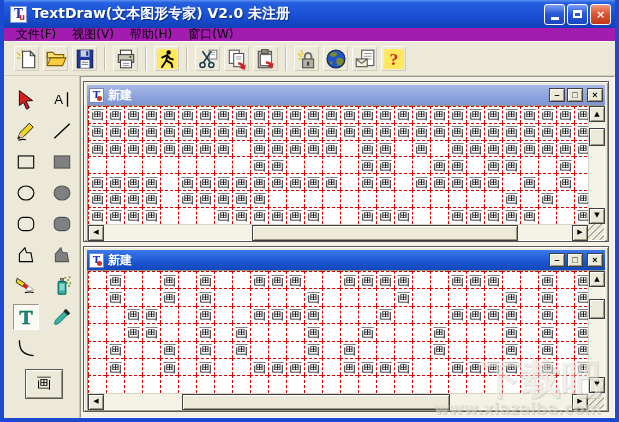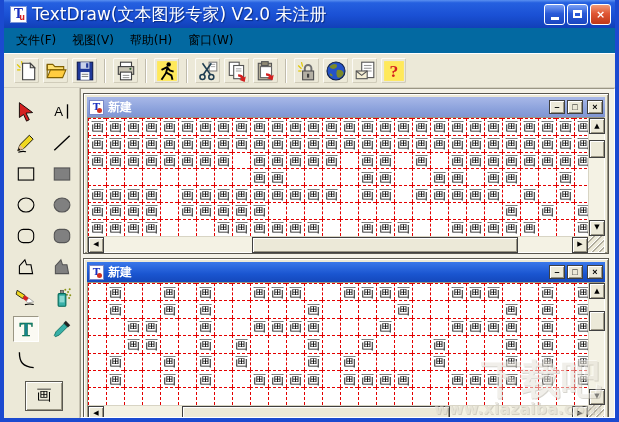--- a/index.html
+++ b/index.html
@@ -3,29 +3,29 @@
 <meta charset="utf-8">
 <style>
   html,body{margin:0;padding:0;background:#3a6ea5;font-family:"DejaVu Sans",sans-serif;}
   *{box-sizing:border-box;}
   .app{position:relative;width:619px;height:422px;border-left:4px solid #1b4ad0;border-right:4px solid #1b4ad0;border-bottom:4px solid #1b4ad0;background:#ece9d8;overflow:hidden;display:flex;flex-direction:column;}
   
   .titlebar{height:28px;background:linear-gradient(180deg,#5a90f0 0%,#2560e0 10%,#1a50d4 55%,#1140b8 100%);display:flex;align-items:center;padding:0 4px 0 6px;flex:0 0 auto;}
   .app-icon{width:17px;height:17px;background:#fff;border:1px solid #8098d8;display:flex;align-items:center;justify-content:center;margin-right:5px;position:relative;flex:0 0 auto;}
   .app-icon b{color:#1a30c0;font-family:"DejaVu Serif",serif;font-size:12px;line-height:1;}
   .app-icon i{position:absolute;right:1px;bottom:0;color:#d42020;font-style:normal;font-weight:bold;font-size:8px;line-height:1;}
-  .title-text{color:#fff;font-weight:normal;font-size:17px;text-shadow:1px 1px 1px #0a2c80;white-space:nowrap;flex:1 1 auto;}
+  .title-text{color:#fff;font-weight:bold;font-size:14px;text-shadow:1px 1px 1px #0a2c80;white-space:nowrap;flex:1 1 auto;}
   .win-controls{display:flex;gap:2px;flex:0 0 auto;}
   .wbtn{width:21px;height:21px;border-radius:3px;border:1px solid #fff;display:flex;align-items:center;justify-content:center;color:#fff;font-size:11px;font-weight:bold;line-height:1;cursor:default;}
   .wbtn.minmax{background:linear-gradient(180deg,#7aa0f4,#2a5ad8 45%,#1a46c0);}
   .wbtn.close{background:linear-gradient(180deg,#f09a78,#e05634 45%,#c03818);}
   .glyph-min{display:block;width:8px;height:3px;background:#fff;margin-top:9px;}
   .glyph-max{display:block;width:9px;height:8px;border:2px solid #fff;border-top-width:3px;}
   
-  .menubar{height:26px;background:#0369a1;display:flex;align-items:center;padding-left:4px;border-bottom:1px solid #fff;box-shadow:0 1px 0 #c8c4b4;flex:0 0 auto;}
+  .menubar{height:14px;background:#a21caf;display:flex;align-items:center;padding-left:4px;border-bottom:1px solid #fff;box-shadow:0 1px 0 #c8c4b4;flex:0 0 auto;}
   .menu-item{font-size:12px;color:#000;padding:2px 8px;white-space:nowrap;}
   
   .toolbar{height:34px;background:#ece9d8;display:flex;align-items:center;padding-left:8px;flex:0 0 auto;border-bottom:1px solid #d4d0c0;}
   .tb-btn{width:27px;height:27px;margin:0 1px;background:#ece9d8;border:1px solid #ece9d8;border-radius:2px;display:flex;align-items:center;justify-content:center;padding:0;box-shadow:1px 1px 0 #fbfaf5 inset,-1px -1px 0 #d0ccba inset;}
   .tb-sep{width:2px;height:24px;margin:0 5px;border-left:1px solid #c0bcac;border-right:1px solid #fff;}
   .tb-ic{display:flex;}
   
   .main{flex:1 1 auto;display:flex;min-height:0;}
   .toolbox{width:76px;background:#ece9d8;border-right:1px solid #c8c4b4;padding:8px 0 0 8px;display:grid;grid-template-columns:28px 28px;grid-auto-rows:31px;column-gap:8px;align-items:center;justify-items:center;flex:0 0 auto;}
   .tool{width:26px;height:26px;display:flex;align-items:center;justify-content:center;background:transparent;border:1px solid transparent;padding:0;}

